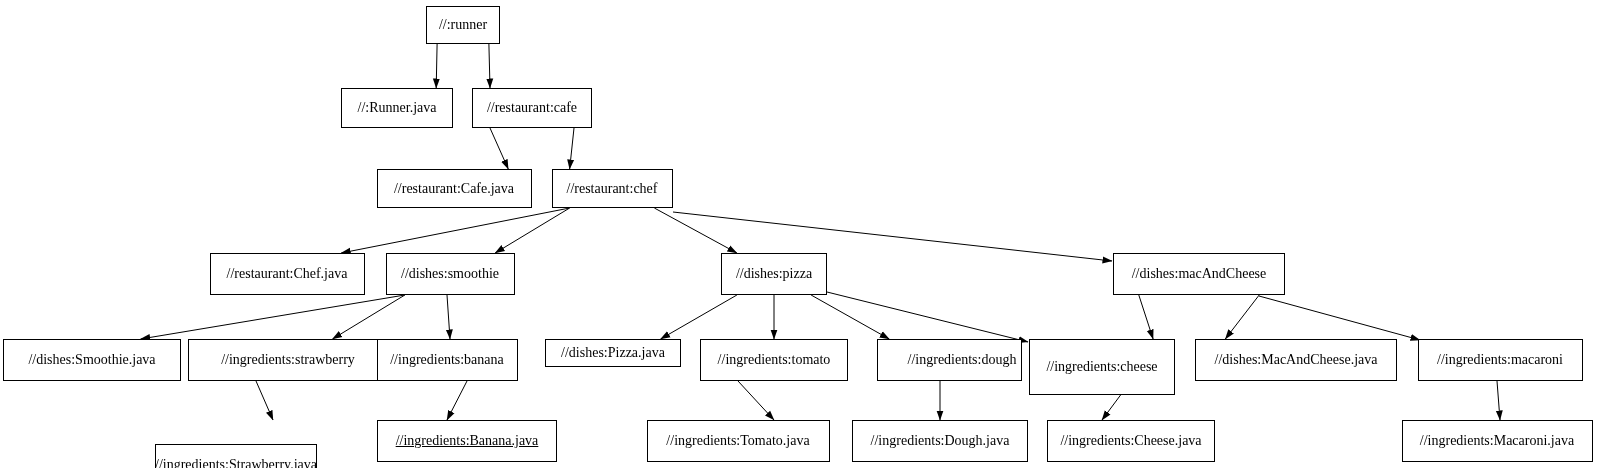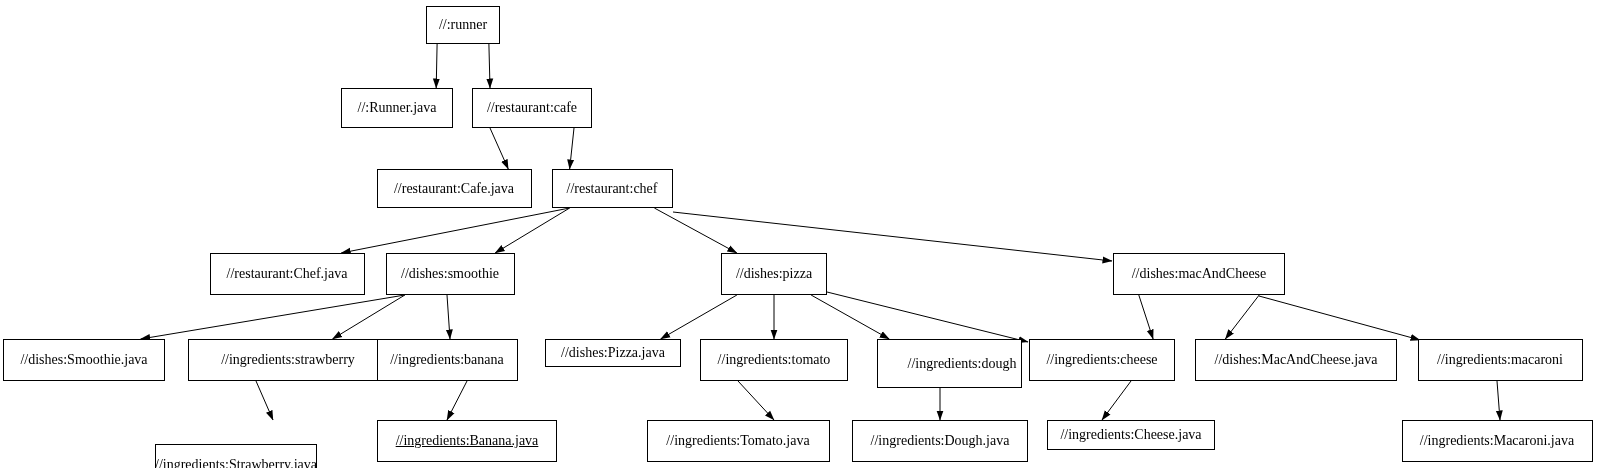--- a/index.html
+++ b/index.html
@@ -98,59 +98,59 @@
       </div>
       <div class="node" style="left: 385.5px; top: 253px; width: 129px; height: 42px;">
         <span>//dishes:smoothie</span>
       </div>
       <div class="node" style="left: 721px; top: 253px; width: 106px; height: 42px;">
         <span>//dishes:pizza</span>
       </div>
       <div class="node" style="left: 1113px; top: 253px; width: 172px; height: 42px;">
         <span>//dishes:macAndCheese</span>
       </div>
-      <div class="node" style="left: 3px; top: 339px; width: 162px; height: 42px;">
+      <div class="node" style="left: 3px; top: 339px; width: 178px; height: 42px;">
         <span>//dishes:Smoothie.java</span>
       </div>
       <div class="node" style="left: 188px; top: 339px; width: 200px; height: 42px;">
         <span>//ingredients:strawberry</span>
       </div>
       <div class="node" style="left: 376.5px; top: 339px; width: 141px; height: 42px;">
         <span>//ingredients:banana</span>
       </div>
       <div class="node" style="left: 545px; top: 339px; width: 136px; height: 28px;">
         <span>//dishes:Pizza.java</span>
       </div>
       <div class="node" style="left: 700px; top: 339px; width: 148px; height: 42px;">
         <span>//ingredients:tomato</span>
       </div>
-      <div class="node" style="left: 877px; top: 339px; width: 145px; height: 49px; padding-left: 25px;">
+      <div class="node" style="left: 877px; top: 339px; width: 145px; height: 42px; padding-left: 25px;">
         <span>//ingredients:dough</span>
       </div>
-      <div class="node" style="left: 1029px; top: 339px; width: 146px; height: 42px;">
+      <div class="node" style="left: 1029px; top: 339px; width: 146px; height: 56px;">
         <span>//ingredients:cheese</span>
       </div>
       <div class="node" style="left: 1195px; top: 339px; width: 202px; height: 42px;">
         <span>//dishes:MacAndCheese.java</span>
       </div>
       <div class="node" style="left: 1417.5px; top: 339px; width: 165px; height: 42px;">
         <span>//ingredients:macaroni</span>
       </div>
       <div class="node" style="left: 155px; top: 444px; width: 162px; height: 42px;">
         <span>//ingredients:Strawberry.java</span>
       </div>
       <div class="node" style="left: 377px; top: 420px; width: 180px; height: 42px; text-decoration: underline;">
         <span>//ingredients:Banana.java</span>
       </div>
       <div class="node" style="left: 646.5px; top: 420px; width: 183px; height: 42px; text-align: right;">
         <span>//ingredients:Tomato.java</span>
       </div>
       <div class="node" style="left: 852px; top: 420px; width: 176px; height: 42px;">
         <span>//ingredients:Dough.java</span>
       </div>
-      <div class="node" style="left: 1047px; top: 420px; width: 168px; height: 30px;">
+      <div class="node" style="left: 1047px; top: 420px; width: 168px; height: 42px;">
         <span>//ingredients:Cheese.java</span>
       </div>
       <div class="node" style="left: 1401.5px; top: 420px; width: 191px; height: 42px;">
         <span>//ingredients:Macaroni.java</span>
       </div>
     </div>
 </div>
 
 </body></html>

